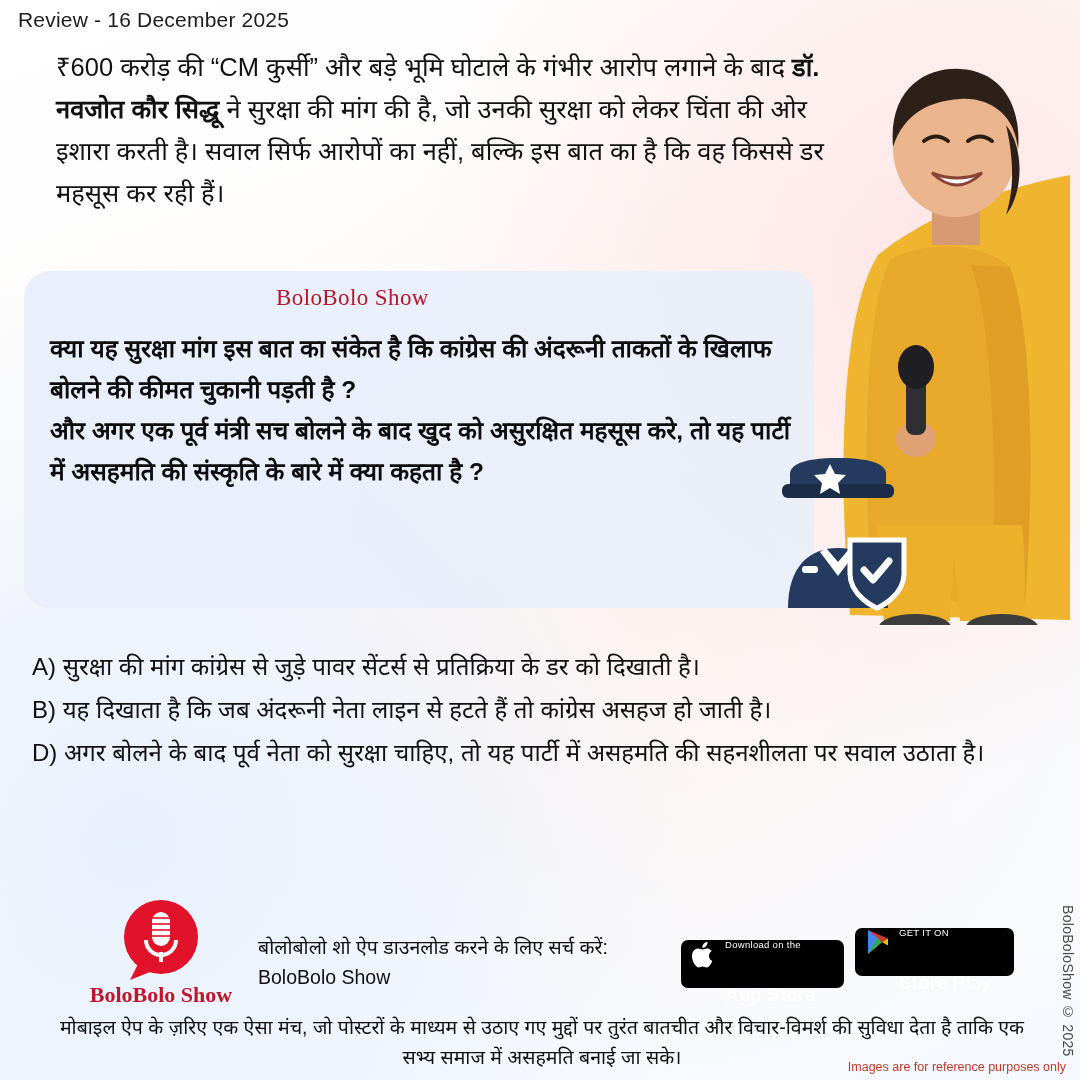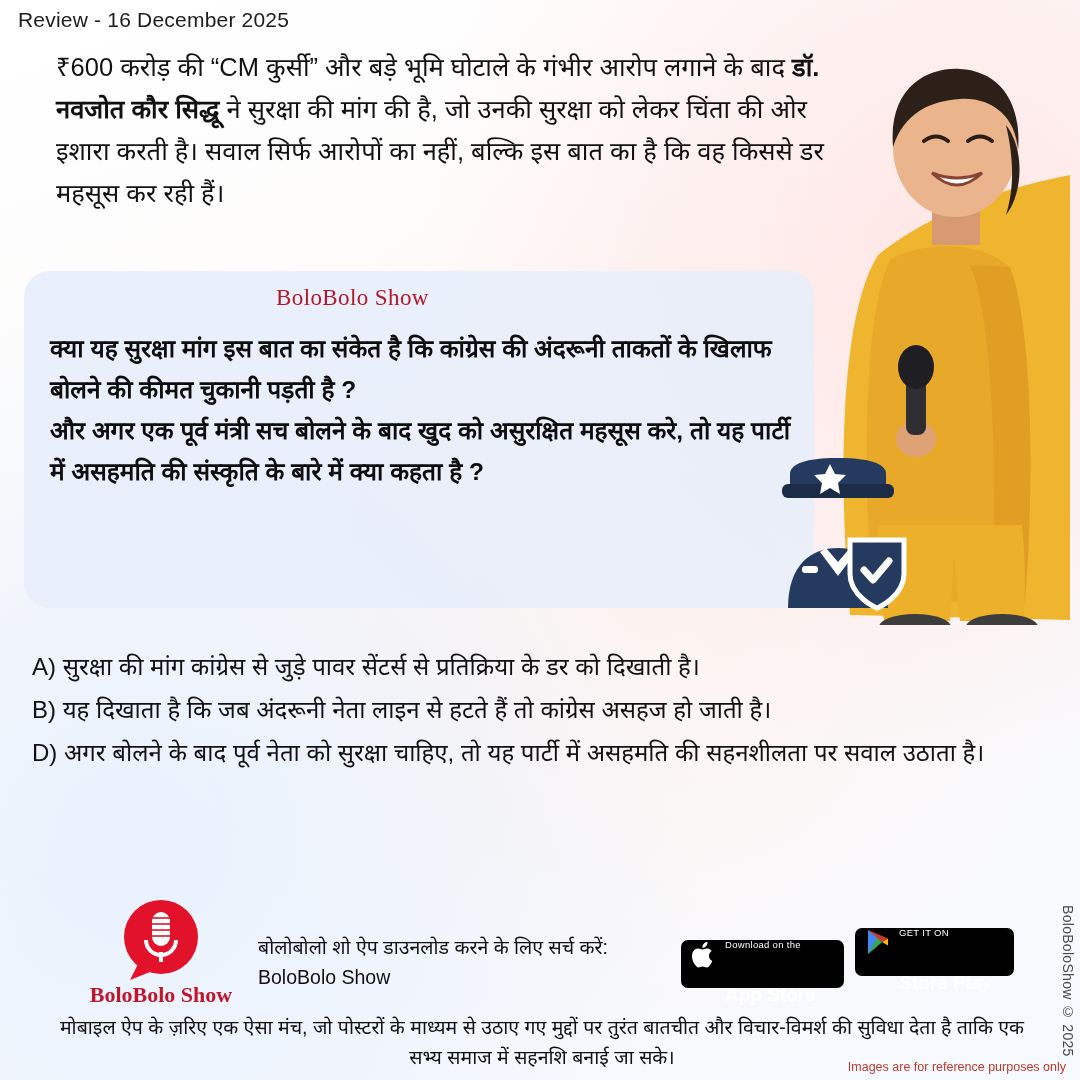--- a/index.html
+++ b/index.html
@@ -213,17 +213,17 @@
       <path d="M12.5 9.5 L17 14 L3 26 Z" fill="#34a853"></path>
       <path d="M17 14 L23 10.5 L23 17.5 Z" fill="#fbbc04"></path>
       <path d="M3 2 L23 10.5 L17 14 Z" fill="#ea4335" opacity="0.85"></path>
     </svg>
     <span class="b-txt">
       <span class="b-small">GET IT ON</span>
       <span class="b-big">Store Play</span>
     </span>
   </div>
 
-  <div class="tagline">मोबाइल ऐप के ज़रिए एक ऐसा मंच, जो पोस्टरों के माध्यम से उठाए गए मुद्दों पर तुरंत बातचीत और विचार-विमर्श की सुविधा देता है ताकि एक सभ्य समाज में सहनशि बनाई जा सके।</div>
+  <div class="tagline">मोबाइल ऐप के ज़रिए एक ऐसा मंच, जो पोस्टरों के माध्यम से उठाए गए मुद्दों पर तुरंत बातचीत और विचार-विमर्श की सुविधा देता है ताकि एक सभ्य समाज में असहमति बनाई जा सके।</div>
   <div class="copyright">BoloBoloShow © 2025</div>
   <div class="refnote">Images are for reference purposes only</div>
 
 </div>
 
 </body></html>

